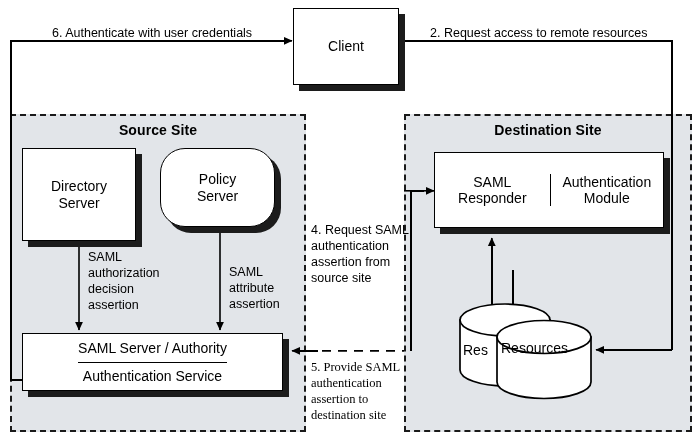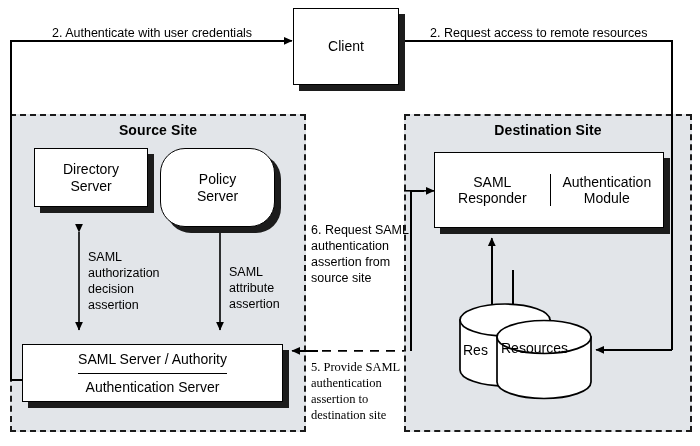--- a/index.html
+++ b/index.html
@@ -48,21 +48,20 @@
     text-align: center;
     font-size: 14px;
     color: #000;
     line-height: 1.15;
     z-index: 6;
   }
   .node.split-h {
     flex-direction: column;
     justify-content: stretch;
     padding: 0;
-    margin-top: 11px;
   }
   .node.split-v {
     flex-direction: row;
     justify-content: stretch;
     padding: 0;
   }
   .cell {
     flex: 1 1 0;
     display: flex;
     align-items: center;
@@ -177,59 +176,59 @@
     <g>
       <path d="M497,337 L497,382 A47,16.5 0 0 0 591,382 L591,337 Z" fill="#ffffff" stroke="#000" stroke-width="1.7"></path>
       <ellipse cx="544" cy="337" rx="47" ry="16.5" fill="#ffffff" stroke="#000" stroke-width="1.7"></ellipse>
     </g>
   </svg>
 
   <div class="node" style="left:293px; top:8px; width:106px; height:77px;">
     <span>Client</span>
   </div>
 
-  <div class="node" style="left:22px; top:148px; width:114px; height:59px; white-space:pre-line;margin-left:12px;">
+  <div class="node" style="left:22px; top:148px; width:114px; height:93px; white-space:pre-line;">
     <span style="white-space:pre-line;">Directory
 Server</span>
   </div>
 
   <div class="node" style="left:160px; top:148px; width:115px; height:79px; white-space:pre-line;border-radius:25px;">
     <span style="white-space:pre-line;">Policy
 Server</span>
   </div>
 
   <div class="node split-h" style="left:22px; top:333px; width:261px; height:58px;">
     <div class="cell border-bottom">
       <span>SAML Server / Authority</span>
     </div>
     <div class="cell">
-      <span>Authentication Server</span>
+      <span>Authentication Service</span>
     </div>
   </div>
 
   <div class="node split-v" style="left:434px; top:152px; width:230px; height:76px;">
     <div class="cell border-right" style="flex:1.02;">
       <span style="white-space:pre-line;">SAML
 Responder</span>
     </div>
     <div class="cell">
       <span style="white-space:pre-line;">Authentication
 Module</span>
     </div>
   </div>
 
   <div class="cyl-label" style="left:463px; top:342px;">Res</div>
   <div class="cyl-label" style="left:501px; top:340px;">Resources</div>
 
-  <div class="label" style="left:52px; top:25px;">2. Authenticate with user credentials</div>
+  <div class="label" style="left:52px; top:25px;">6. Authenticate with user credentials</div>
 
   <div class="label" style="left:430px; top:25px;">2. Request access to remote resources</div>
 
 
-  <div class="label" style="left:311px; top:222px;">6. Request SAML
+  <div class="label" style="left:311px; top:222px;">4. Request SAML
 authentication
 assertion from
 source site</div>
 
   <div class="label" style="left:311px; top:359px;font-family:Liberation Serif, serif;">5. Provide SAML
 authentication
 assertion to
 destination site</div>
 
   <div class="label" style="left:88px; top:249px;">SAML

